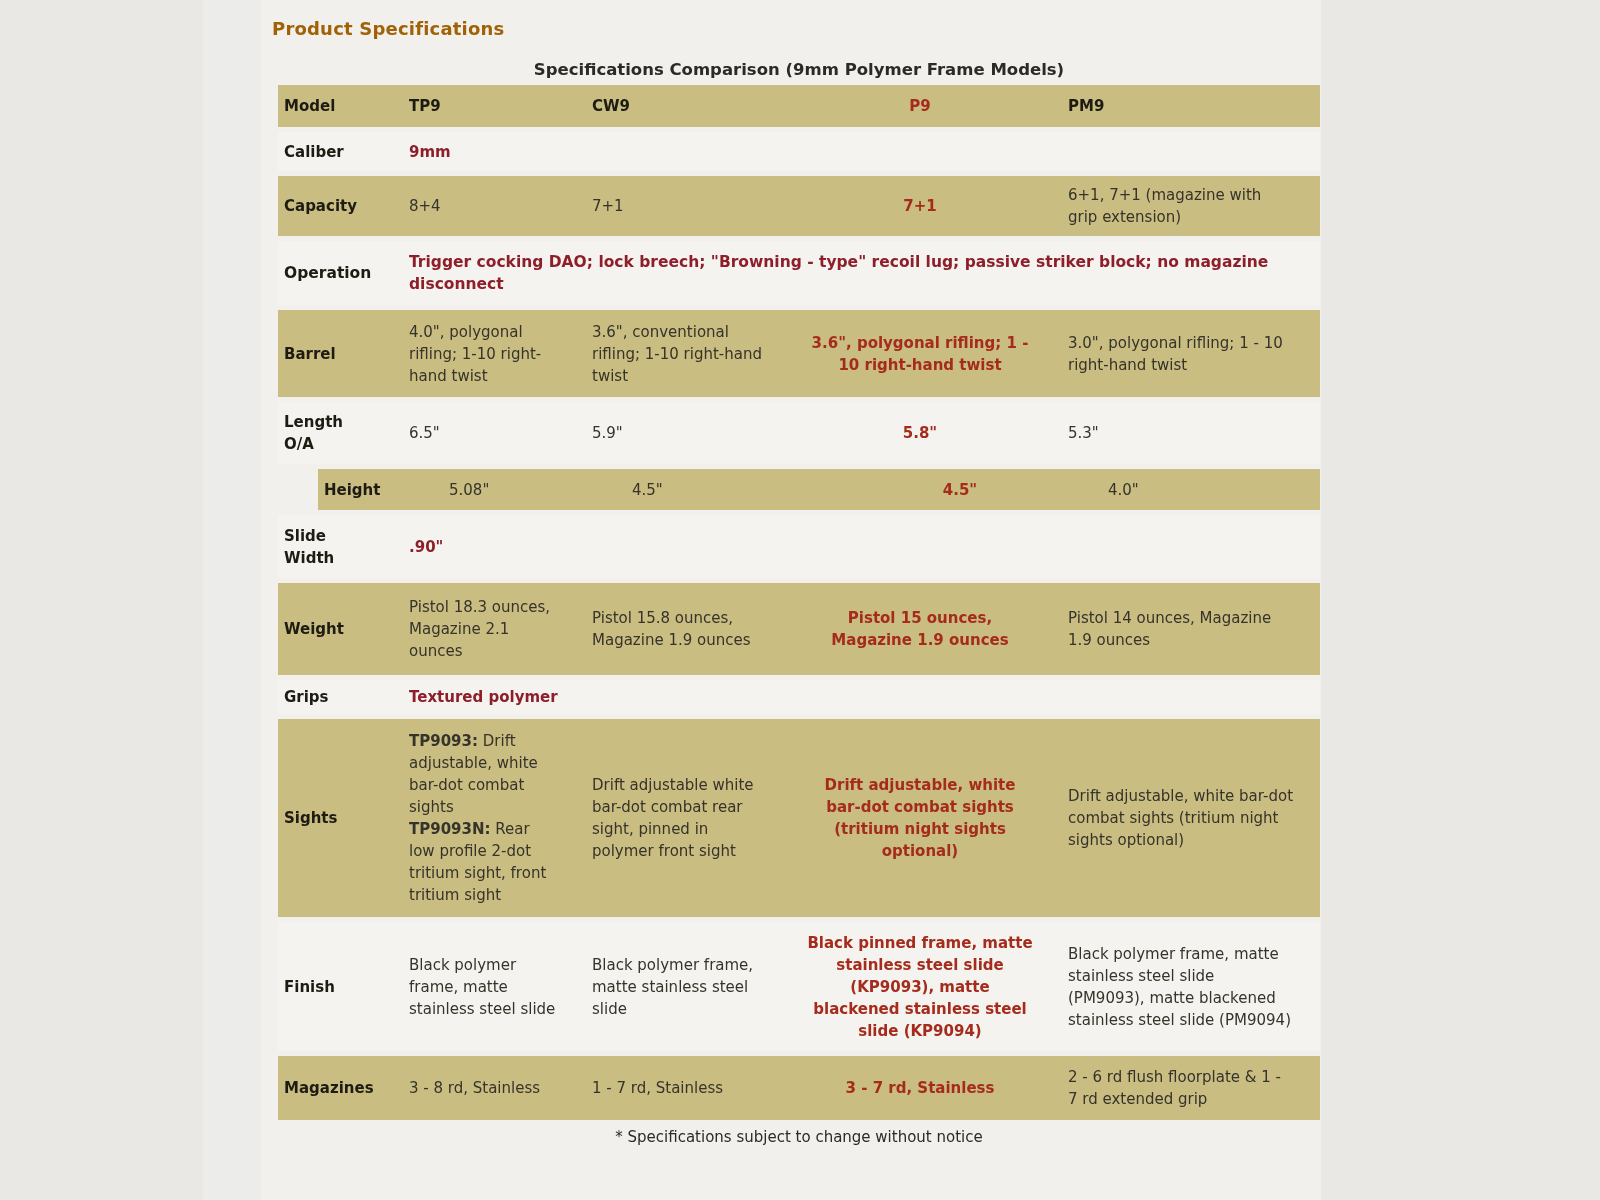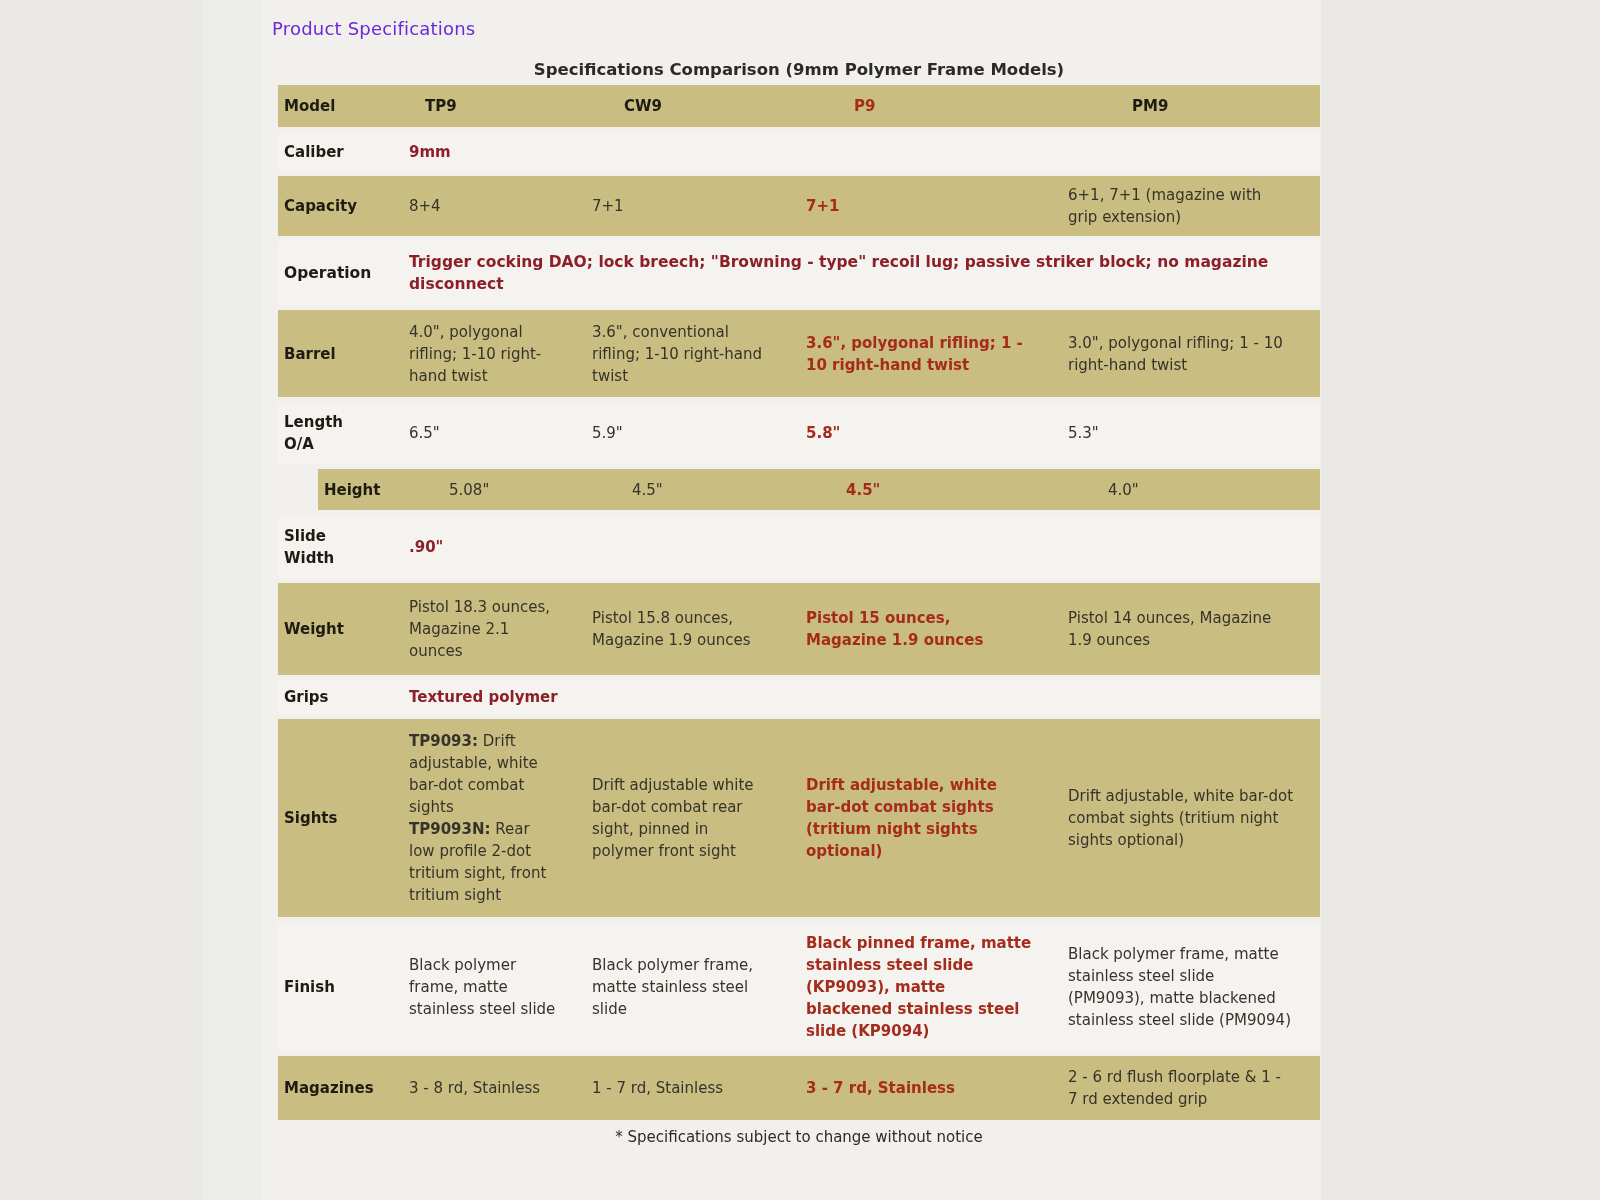--- a/index.html
+++ b/index.html
@@ -14,50 +14,50 @@
   .content-panel {
     position:absolute; left:261px; top:0; width:1060px; height:1200px;
     background:#f1f0ec;
   }
   .side-shade {
     position:absolute; left:203px; top:0; width:58px; height:1200px;
     background:#ececea;
   }
   .page-heading {
     position:absolute; left:272px; top:18px;
-    font-size:18px; font-weight:normal; color:#6d28d9; letter-spacing:0.2px;
+    font-size:18px; font-weight:bold; color:#a16207; letter-spacing:0.2px;
   }
   .table-title {
     position:absolute; left:278px; top:60px; width:1042px;
     text-align:center; font-size:16.5px; color:#2c2a24;font-weight:bold;
   }
   .spec-table { position:absolute; left:278px; top:85px; width:1042px; }
   .row {
     display:grid;
     grid-template-columns:122px 183px 214px 261px 262px;
     align-items:center;
     margin-bottom:5px;
     font-size:15px; line-height:22px;
   }
   .row.span2 { grid-template-columns:122px 920px; }
   .tan   { background:#c9bd82; }
   .light { background:#f4f3ef; }
   .cell { padding:6px 9px; }
   .c-label { padding:6px 36px 6px 6px; font-weight:bold; color:#1e1b13; }
   .c1 { padding-right:26px; }
   .c2 { padding-right:28px; }
-  .c3 { padding-right:24px; }
+  .c3 { padding-right:24px;text-align:center; }
   .c4 { padding-left:10px; padding-right:26px; }
   .c-span { padding-right:40px; }
   .hl { color:#a52c1c; font-weight:bold; }
   .maroon { color:#8e1f2a; font-weight:bold; }
   .hdr { font-weight:bold; color:#1e1b13; }
   .sight-part2 { display:block; }
   .b { font-weight:bold;margin-top:48px; }
-  .r-header   { min-height:42px;gap:16px; }
+  .r-header   { min-height:42px; }
   .r-caliber  { min-height:39px; }
   .r-capacity { min-height:60px; }
   .r-operation{ min-height:64px; font-size:15.5px; }
   .r-barrel   { min-height:87px; }
   .r-length   { min-height:62px; }
   .r-height   { min-height:41px;margin-left:40px; }
   .r-slide    { min-height:63px; }
   .r-weight   { min-height:92px; }
   .r-grips    { min-height:34px; }
   .r-sights   { min-height:198px; }

